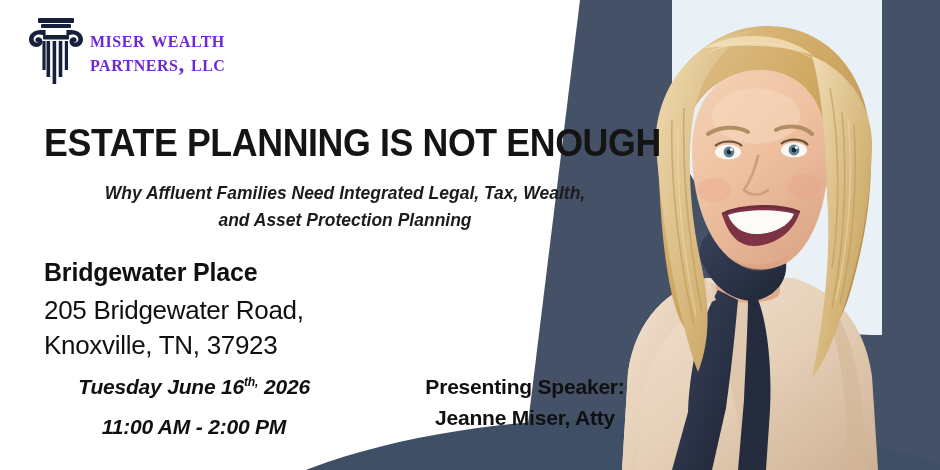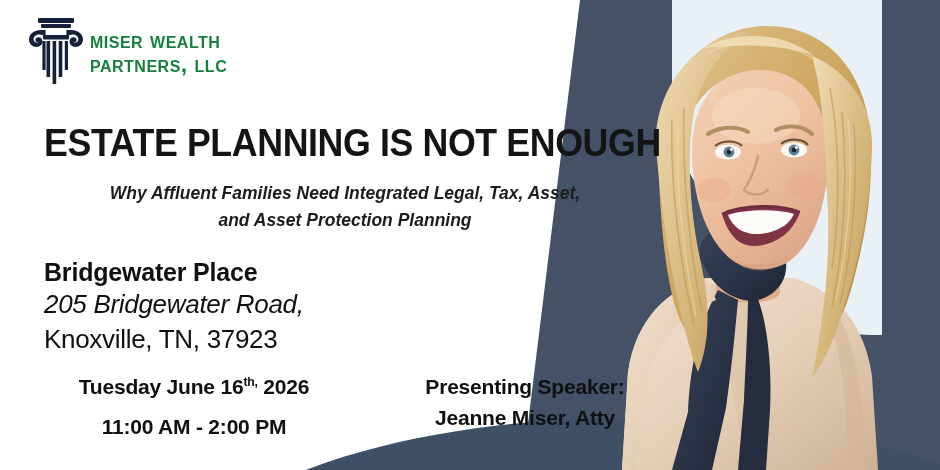--- a/index.html
+++ b/index.html
@@ -99,22 +99,22 @@
     display: flex;
     align-items: center;
     gap: 6px;
   }
   .logo-mark { width: 56px; height: 76px; flex: none; }
   .logo-mark svg { display: block; width: 100%; height: 100%; }
   .logo-text {
     display: flex;
     flex-direction: column;
     line-height: 1.06;
-    font-family: Liberation Sans, sans-serif;
-    color: #15803d;
+    font-family: Liberation Serif, serif;
+    color: #6d28d9;
   }
   .logo-line {
     font-size: 23px;
     font-weight: 700;
     letter-spacing: .5px;
     font-variant: small-caps;
     text-transform: lowercase;
   }
   .logo-line::first-letter { font-size: 1em; }
 
@@ -156,30 +156,31 @@
     font-weight: 700;
     letter-spacing: -0.2px;
   }
   .venue-street,
   .venue-city {
     font-size: 26px;
     font-weight: 400;
     line-height: 1.35;
     letter-spacing: -0.3px;
   }
-  .venue-street { margin-top: 0; font-style: italic; }
+  .venue-street { margin-top: 6px; }
 
   .datetime-block {
     position: absolute;
     left: 44px;
     top: 375px;
     width: 300px;
     text-align: center;
     color: #101010;
     font-weight: 700;
+    font-style: italic;
   }
   .date-line { font-size: 21px; letter-spacing: -0.2px; }
   .date-line sup { font-size: .58em; vertical-align: super; }
   .time-line { font-size: 21px; margin-top: 16px; letter-spacing: -0.2px; }
 
   .speaker-block {
     position: absolute;
     left: 400px;
     top: 375px;
     width: 250px;
@@ -343,21 +344,21 @@
     </div>
     <div class="logo-text">
       <span class="logo-line">Miser Wealth</span>
       <span class="logo-line">Partners, LLC</span>
     </div>
   </div>
 
   <div class="headline">ESTATE PLANNING IS NOT ENOUGH</div>
 
   <div class="subtitle">
-    <div>Why Affluent Families Need Integrated Legal, Tax, Asset,</div>
+    <div>Why Affluent Families Need Integrated Legal, Tax, Wealth,</div>
     <div>and Asset Protection Planning</div>
   </div>
 
   <div class="venue-block">
     <div class="venue-name">Bridgewater Place</div>
     <div class="venue-street">205 Bridgewater Road,</div>
     <div class="venue-city">Knoxville, TN, 37923</div>
   </div>
 
   <div class="datetime-block">

